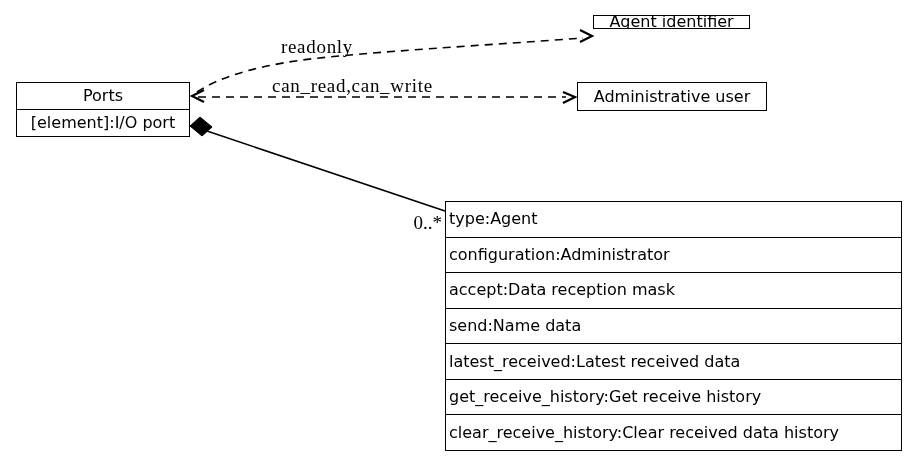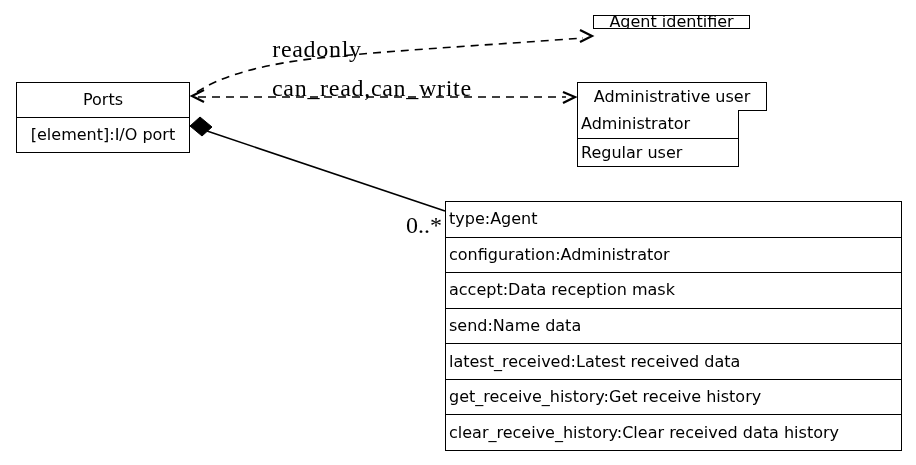--- a/index.html
+++ b/index.html
@@ -25,30 +25,30 @@
     align-items:center;
     padding:0 3px;
     font-size:16px;
     white-space:nowrap;
     overflow:hidden;
     line-height:1;
   }
   .row + .row{border-top:1.6px solid #000000;}
   .hdr{justify-content:center;}
   
-  #node-ports{left:16px;top:82px;width:174px;height:71px;}
+  #node-ports{left:16px;top:82px;width:174px;height:55px;}
   #node-agent{left:593px;top:15px;width:157px;height:14px;}
   #node-admin-header{left:577px;top:82px;width:190px;height:29px;justify-content:flex-end;}
   #node-admin-rows{left:577px;top:110.4px;width:162px;height:57px;border-top:none;}
   #node-ioport{left:445px;top:201px;width:457px;height:250px;}
   
   .edge-label{
     position:absolute;
     font-family:"Liberation Serif",serif;
-    font-size:24px;
+    font-size:19px;
     letter-spacing:0.7px;
     color:#000000;
     white-space:nowrap;
     line-height:1;
   }
   #label-readonly{left:267px;top:37px;width:100px;text-align:center;}
   #label-canreadwrite{left:224px;top:76px;margin-left:48px;}
   #label-multiplicity{left:402px;top:213px;width:40px;text-align:right;letter-spacing:0;}
   
   #edges-svg{position:absolute;left:0;top:0;pointer-events:none;}
@@ -62,24 +62,20 @@
     <div class="row hdr">Ports</div>
     <div class="row hdr">[element]:I/O port</div>
   </div>
 
   <div class="node" id="node-agent">
     <div class="row hdr">Agent identifier</div>
   </div>
 
   <div class="node" id="node-admin-header">
     <div class="row hdr">Administrative user</div>
-  </div>
-  <div class="node" id="node-admin-rows">
-    <div class="row">Administrator</div>
-    <div class="row">Regular user</div>
   </div>
 
   <div class="node" id="node-ioport">
     <div class="row">type:Agent</div>
     <div class="row">configuration:Administrator</div>
     <div class="row">accept:Data reception mask</div>
     <div class="row">send:Name data</div>
     <div class="row">latest_received:Latest received data</div>
     <div class="row">get_receive_history:Get receive history</div>
     <div class="row">clear_receive_history:Clear received data history</div>

